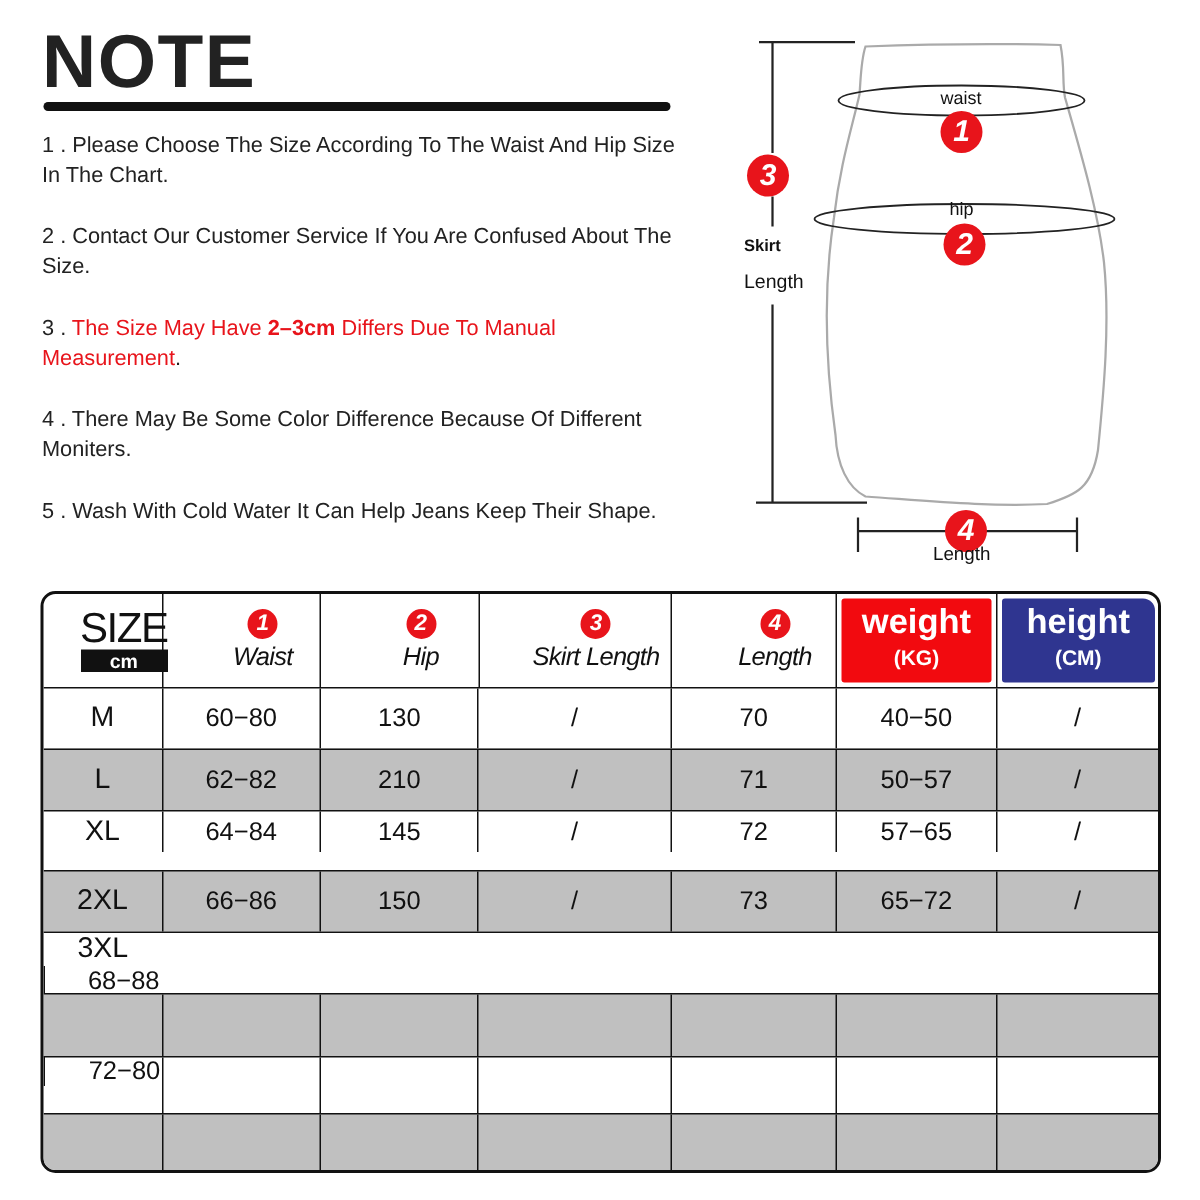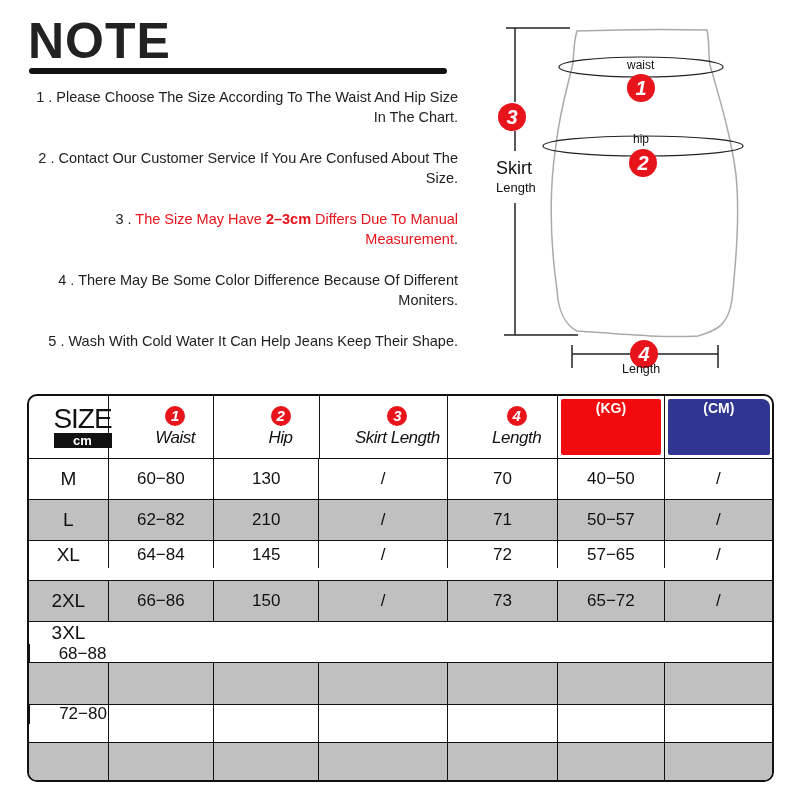--- a/index.html
+++ b/index.html
@@ -1,20 +1,20 @@
 <!DOCTYPE html>
 <html><head>
 <meta charset="utf-8">
 <style>
   * { box-sizing: border-box; margin: 0; padding: 0; }
   body { width: 800px; height: 800px; background: #ffffff; position: relative; overflow: hidden; font-family: "Liberation Sans", "DejaVu Sans", sans-serif; color: #222; }
   .title { position: absolute; left: 28px; top: 12px; font-size: 50px; font-weight: bold; color: #222; letter-spacing: 1px; }
   .title-bar { position: absolute; left: 29px; top: 68px; width: 418px; height: 6px; background: #111; border-radius: 3px; }
   .notes { position: absolute; left: 28px; top: 87px; width: 430px; }
-  .note { font-size: 14.5px; line-height: 20px; color: #222; margin-bottom: 21px; text-align: right; }
+  .note { font-size: 14.5px; line-height: 20px; color: #222; margin-bottom: 21px; }
   .note .red { color: #e8141b; }
   .note .redb { color: #e8141b; font-weight: bold; }
 
   .diagram { position: absolute; left: 470px; top: 0; width: 330px; height: 390px; }
   .diagram svg { position: absolute; left: 0; top: 0; }
   .dlabel { position: absolute; font-size: 12px; color: #111; }
   .badge { position: absolute; width: 28px; height: 28px; border-radius: 50%; background: #e8141b; color: #fff; font-weight: bold; font-style: italic; font-size: 20px; text-align: center; line-height: 28px; }
 
   .table { position: absolute; left: 27px; top: 394px; width: 747px; height: 388px; border: 2px solid #111; border-radius: 10px; overflow: hidden; }
   .row { position: absolute; left: 0; width: 100%; display: flex; border-top: 1.5px solid #111; }
@@ -79,21 +79,21 @@
 
     <line x1="102" y1="354" x2="248" y2="354" stroke="#222" stroke-width="1.5"></line>
     <line x1="102" y1="345" x2="102" y2="368" stroke="#222" stroke-width="1.5"></line>
     <line x1="248" y1="345" x2="248" y2="368" stroke="#222" stroke-width="1.5"></line>
   </svg>
   <span class="dlabel" style="left:157px; top:58px;">waist</span>
   <span class="badge" style="left:157px; top:74px;">1</span>
   <span class="dlabel" style="left:163px; top:132px;">hip</span>
   <span class="badge" style="left:159px; top:149px;">2</span>
   <span class="badge" style="left:28px; top:103px;">3</span>
-  <span class="dlabel" style="left:26px; top:158px; font-size:18px;">Skirt</span>
+  <span class="dlabel" style="left:26px; top:158px; font-size:11px;font-weight:bold;">Skirt</span>
   <span class="dlabel" style="left:26px; top:180px; font-size:13px;">Length</span>
   <span class="badge" style="left:160px; top:340px;">4</span>
   <span class="dlabel" style="left:152px; top:362px; font-size:12.5px;">Length</span>
 </div>
 
 <div class="table">
   <div class="hdr">
     <div class="hcell" style="width:79px;">
       <div class="size-head">SIZE</div>
       <div class="cm-box">cm</div>
@@ -109,25 +109,27 @@
     <div class="hcell" style="width:129px;">
       <div class="hnum">3</div>
       <div class="hlabel">Skirt Length</div>
     </div>
     <div class="hcell" style="width:111px;">
       <div class="hnum">4</div>
       <div class="hlabel">Length</div>
     </div>
     <div class="hcell" style="width:107px; position:relative;">
       <div class="colored" style="left:3px; right:3px; background:#f20a0f;">
+        <div class="big">weight</div>
         <div class="small">(KG)</div>
       </div>
     </div>
     <div class="hcell" style="width:109px; position:relative;">
       <div class="colored" style="left:3px; right:2px; background:#2f3590; border-top-right-radius:8px;">
+        <div class="big">height</div>
         <div class="small">(CM)</div>
       </div>
     </div>
   </div>
 
   <div class="row" style="top:62px; height:41px;">
     <div class="cell size" style="width:79px;">M</div>
     <div class="cell" style="width:106px;">60−80</div>
     <div class="cell" style="width:106px;">130</div>
     <div class="cell" style="width:129px;">/</div>

